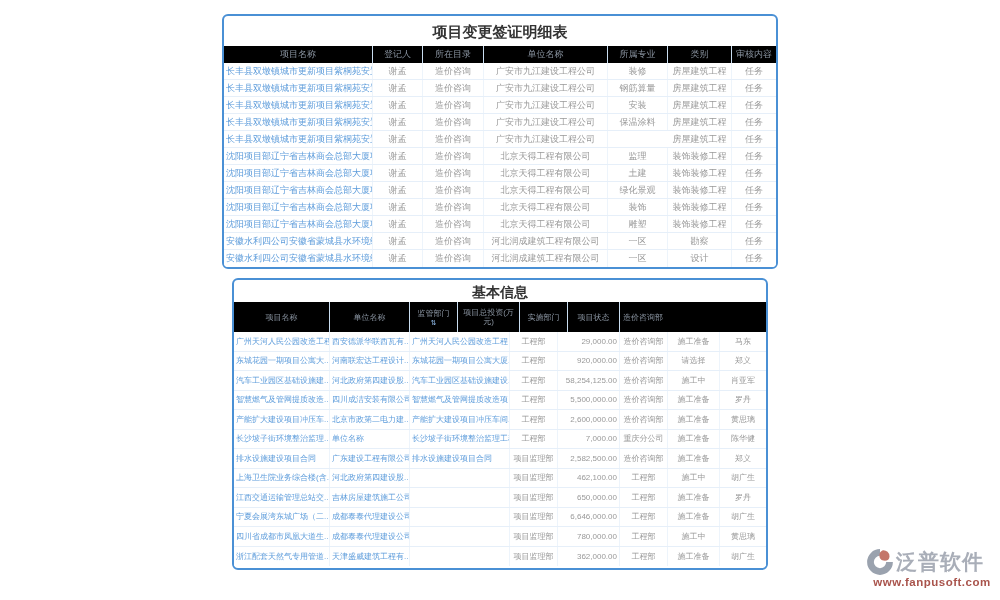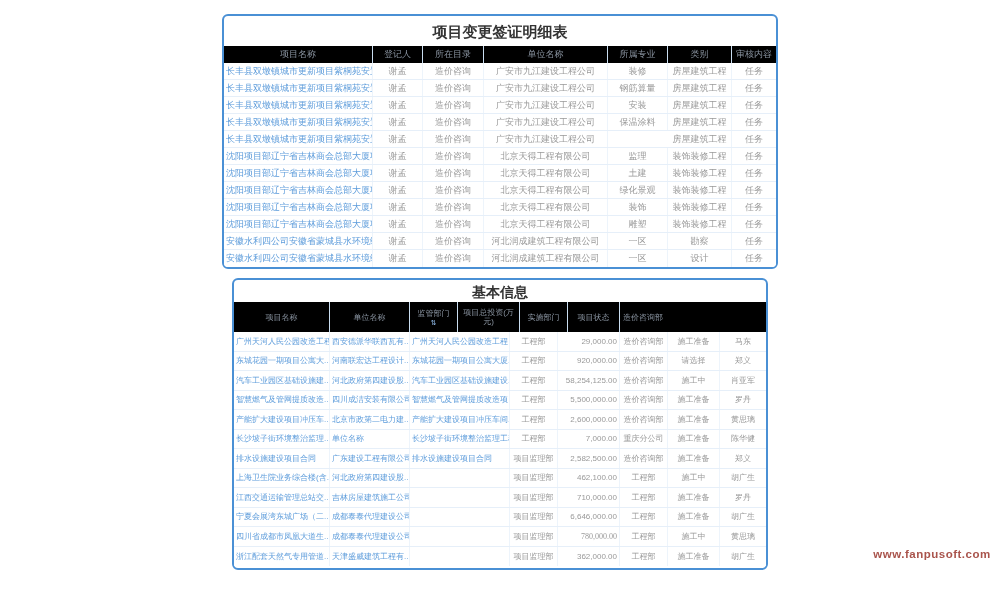--- a/index.html
+++ b/index.html
@@ -304,53 +304,62 @@
         <div class="td ar" style="width: 62px;">462,100.00</div>
         <div class="td" style="width: 48px;">工程部</div>
         <div class="td" style="width: 52px;">施工中</div>
         <div class="td" style="width: 46px;">胡广生</div>
       </div>
       <div class="tr">
         <div class="td link al" style="width: 96px;">江西交通运输管理总站交...</div>
         <div class="td link al" style="width: 80px;">吉林房屋建筑施工公司</div>
         <div class="td al" style="width: 100px;"></div>
         <div class="td" style="width: 48px;">项目监理部</div>
-        <div class="td ar" style="width: 62px;">710,000.00</div>
+        <div class="td ar" style="width: 62px;">650,000.00</div>
         <div class="td" style="width: 48px;">工程部</div>
         <div class="td" style="width: 52px;">施工准备</div>
         <div class="td" style="width: 46px;">罗丹</div>
       </div>
       <div class="tr">
         <div class="td link al" style="width: 96px;">宁夏会展湾东城广场（二...</div>
         <div class="td link al" style="width: 80px;">成都泰泰代理建设公司</div>
         <div class="td al" style="width: 100px;"></div>
         <div class="td" style="width: 48px;">项目监理部</div>
         <div class="td ar" style="width: 62px;">6,646,000.00</div>
         <div class="td" style="width: 48px;">工程部</div>
         <div class="td" style="width: 52px;">施工准备</div>
         <div class="td" style="width: 46px;">胡广生</div>
       </div>
       <div class="tr">
         <div class="td link al" style="width: 96px;">四川省成都市凤凰大道生...</div>
         <div class="td link al" style="width: 80px;">成都泰泰代理建设公司</div>
         <div class="td al" style="width: 100px;"></div>
         <div class="td" style="width: 48px;">项目监理部</div>
-        <div class="td ar" style="width: 62px; font-family: Liberation Serif, serif;">780,000.00</div>
+        <div class="td ar" style="width: 62px;">780,000.00</div>
         <div class="td" style="width: 48px;">工程部</div>
         <div class="td" style="width: 52px;">施工中</div>
         <div class="td" style="width: 46px;">黄思璃</div>
       </div>
       <div class="tr">
         <div class="td link al" style="width: 96px;">浙江配套天然气专用管道...</div>
         <div class="td link al" style="width: 80px;">天津盛威建筑工程有...</div>
         <div class="td al" style="width: 100px;"></div>
         <div class="td" style="width: 48px;">项目监理部</div>
         <div class="td ar" style="width: 62px;">362,000.00</div>
         <div class="td" style="width: 48px;">工程部</div>
         <div class="td" style="width: 52px;">施工准备</div>
         <div class="td" style="width: 46px;">胡广生</div>
       </div>
     </div>
 </div>
 
 <div id="watermark">
+  <div class="brand-row">
+    <span style="display:inline-flex;">
+      <svg width="28" height="28" viewBox="0 0 100 100">
+        <path d="M50 4 A46 46 0 1 0 96 50 L72 50 A22 22 0 1 1 50 28 Z" fill="#9aa2ae"></path>
+        <path d="M60 8 a22 22 0 0 1 24 22 c0 11 -9 17 -22 15 c-9 -1.5 -15 -9 -14 -18 a20 20 0 0 1 12 -19 z" fill="#c4766a"></path>
+      </svg>
+    </span>
+    <span class="brand-name">泛普软件</span>
+  </div>
   <div class="brand-url">www.fanpusoft.com</div>
 </div>
 
 </body></html>

